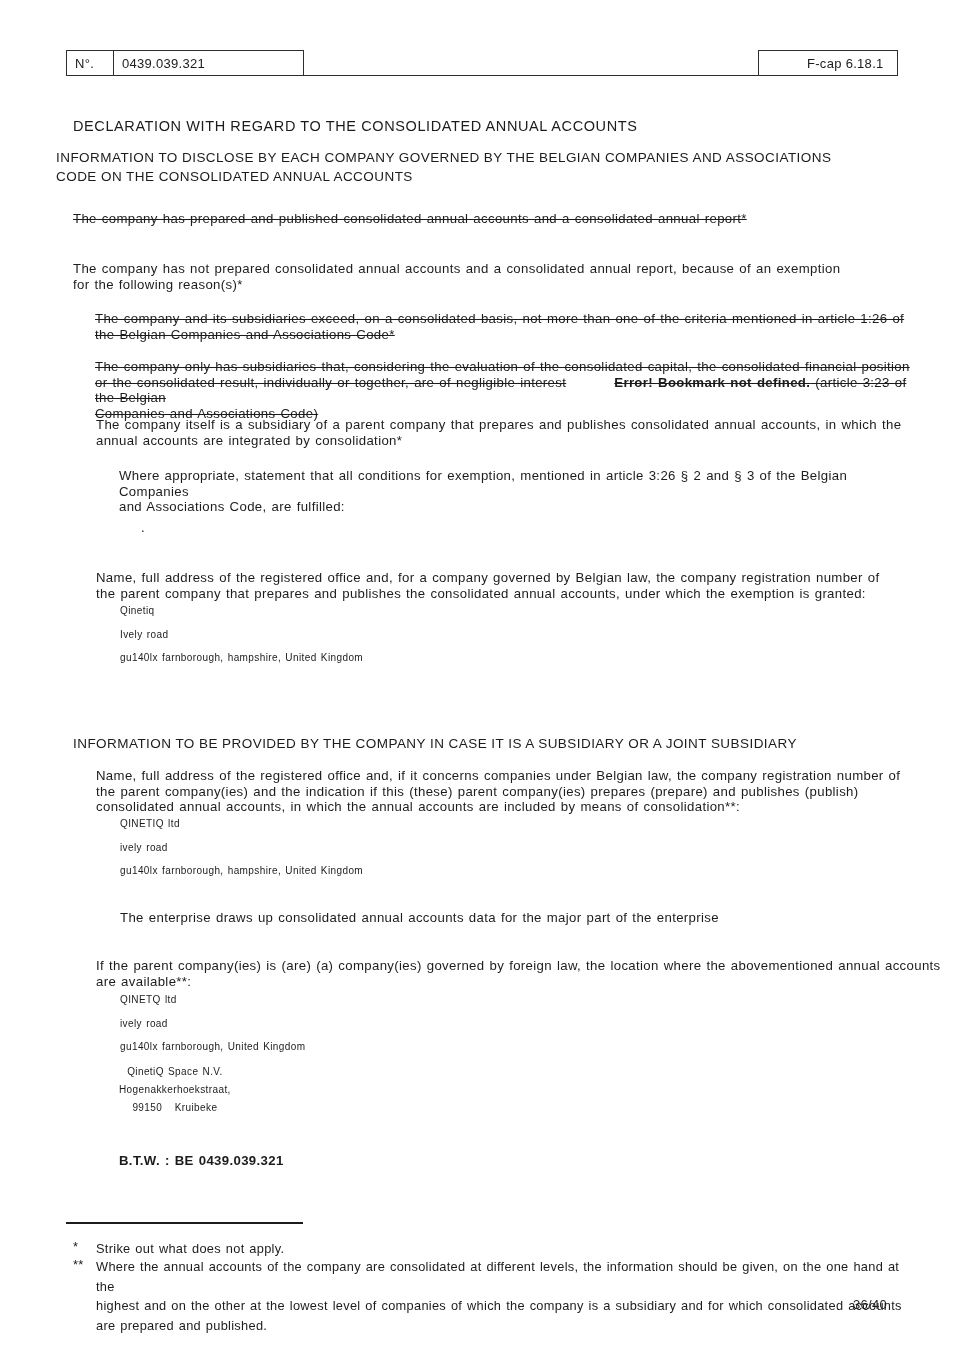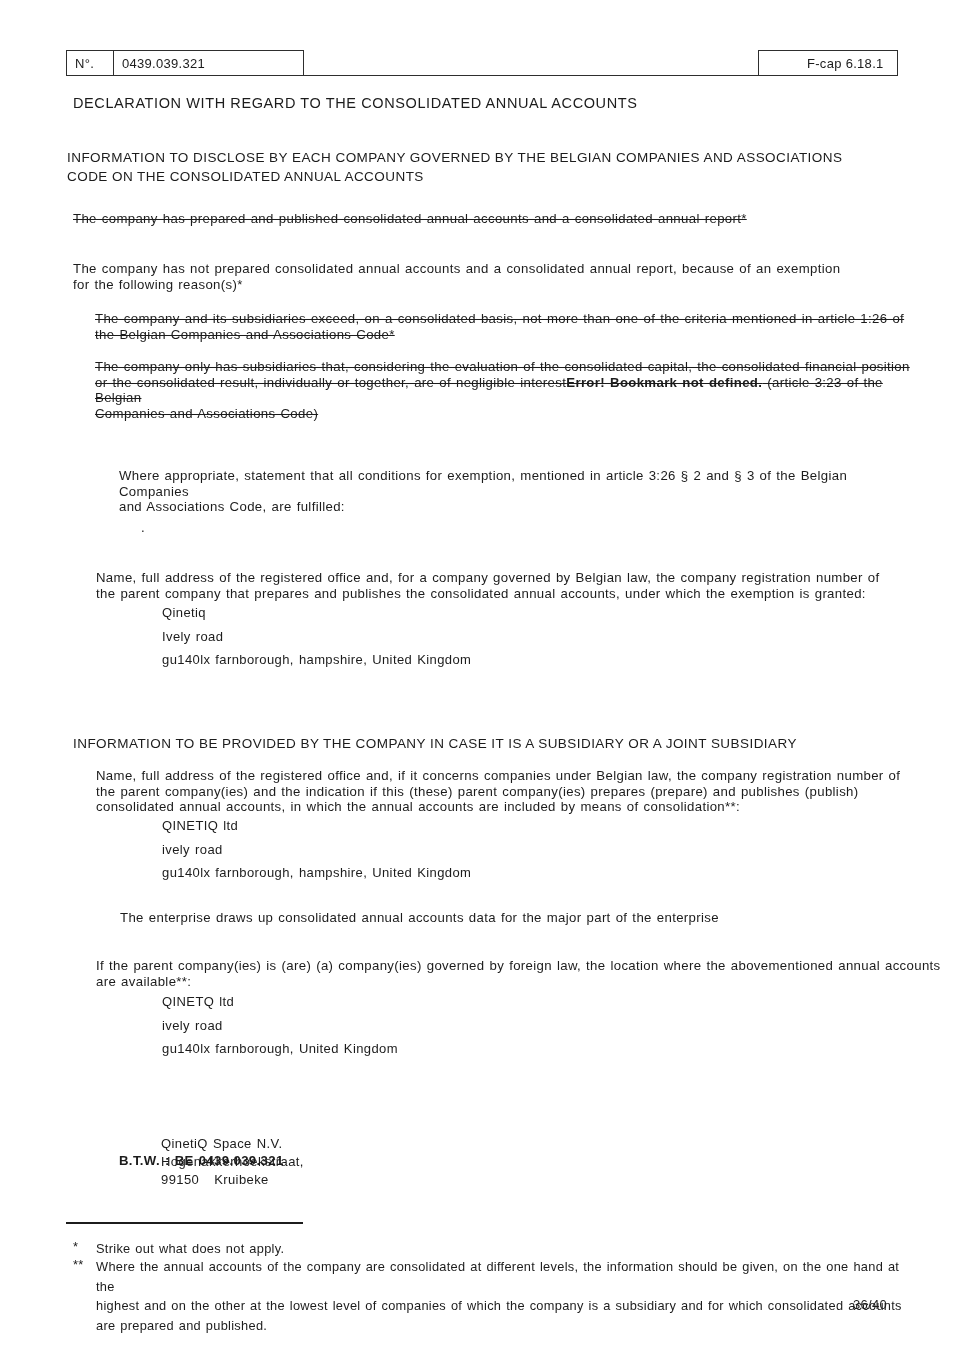--- a/index.html
+++ b/index.html
@@ -18,23 +18,23 @@
   .hdr .cell-no { width:48px; }
   .hdr .cell-num { width:190px; border-left:none;text-align:center; }
   .hdr .spacer { flex:1; border-bottom:1.4px solid #2e2e2e; }
   .hdr .cell-fcap { width:140px;padding-left:48px; }
 
   .h1 { font-size:14.5px; letter-spacing:0.6px; white-space:pre-line; }
   .h2 { font-size:13.5px; line-height:18.5px; letter-spacing:0.45px; white-space:pre-line; }
 
   .p  { font-size:13.2px; line-height:15.7px; letter-spacing:0.35px; word-spacing:1px; white-space:pre-line; }
   .strike { text-decoration:line-through; text-decoration-thickness:1px; }
-  .strike b { font-weight:bold; }
+  .strike b { font-weight:bold;padding-left:48px; }
 
-  .addr .line { font-size:13px; letter-spacing:0.4px; word-spacing:1px; white-space:pre; height:16px;margin-left:42px; }
+  .addr .line { font-size:10px; letter-spacing:0.4px; word-spacing:1px; white-space:pre; height:16px; }
   .addr .gap23 { margin-bottom:7.5px; }
   .addr .gap18 { margin-bottom:2px; }
 
   .fn-row { display:flex; }
   .fn-marker { width:23px; font-size:12.8px; letter-spacing:0.3px; flex:0 0 23px; }
   .fn-text { font-size:12.8px; line-height:19.5px; letter-spacing:0.3px; word-spacing:1px; white-space:pre-line; }
 
   .rule { border-top:2px solid #1c1c1c; width:237px; height:0; }
   .pagenum { font-size:13px; letter-spacing:0.3px; }
 </style>
@@ -49,37 +49,39 @@
     </div>
     <div class="cell cell-num">
       <span>0439.039.321</span>
     </div>
     <div class="spacer"></div>
     <div class="cell cell-fcap">
       <span>F-cap 6.18.1</span>
     </div>
   </div>
 
-  <div class="abs h1" style="top:95px; left:73px;">DECLARATION WITH REGARD TO THE CONSOLIDATED ANNUAL ACCOUNTS</div>
+  <div class="abs h1" style="top:118px; left:73px;">DECLARATION WITH REGARD TO THE CONSOLIDATED ANNUAL ACCOUNTS</div>
 
-  <div class="abs h2" style="top:149px; left:67px; width:830px;">INFORMATION TO DISCLOSE BY EACH COMPANY GOVERNED BY THE BELGIAN COMPANIES AND ASSOCIATIONS
+  <div class="abs h2" style="top:149px; left:56px; width:830px;">INFORMATION TO DISCLOSE BY EACH COMPANY GOVERNED BY THE BELGIAN COMPANIES AND ASSOCIATIONS
 CODE ON THE CONSOLIDATED ANNUAL ACCOUNTS</div>
 
   <div class="abs p" style="top:261px; left:73px; width:840px;">The company has not prepared consolidated annual accounts and a consolidated annual report, because of an exemption
 for the following reason(s)*</div>
 
   <div class="abs p strike" style="top:211px; left:73px; width:840px;">The company has prepared and published consolidated annual accounts and a consolidated annual report*</div>
 
   <div class="abs p strike" style="top:311px; left:95px; width:830px;">The company and its subsidiaries exceed, on a consolidated basis, not more than one of the criteria mentioned in article 1:26 of
 the Belgian Companies and Associations Code*</div>
 
   <div class="abs p strike" style="top:359px; left:95px; width:830px;"><span>The company only has subsidiaries that, considering the evaluation of the consolidated capital, the consolidated financial position
 or the consolidated result, individually or together, are of negligible interest</span><b>Error! Bookmark not defined.</b><span> (article 3:23 of the Belgian
 Companies and Associations Code)</span></div>
 
+  <div class="abs p" style="top:417px; left:96px; width:830px;">The company itself is a subsidiary of a parent company that prepares and publishes consolidated annual accounts, in which the
+annual accounts are integrated by consolidation*</div>
 
   <div class="abs p" style="top:468px; left:119px; width:800px;">Where appropriate, statement that all conditions for exemption, mentioned in article 3:26 § 2 and § 3 of the Belgian Companies
 and Associations Code, are fulfilled:</div>
 
   <div class="abs p" style="top:520px; left:141px;">.</div>
 
   <div class="abs p" style="top:570px; left:96px; width:830px;">Name, full address of the registered office and, for a company governed by Belgian law, the company registration number of
 the parent company that prepares and publishes the consolidated annual accounts, under which the exemption is granted:</div>
 
   <div class="abs addr" style="top:605px; left:120px;">
@@ -104,21 +106,21 @@
 
   <div class="abs p" style="top:958px; left:96px; width:845px;">If the parent company(ies) is (are) (a) company(ies) governed by foreign law, the location where the abovementioned annual accounts
 are available**:</div>
 
   <div class="abs addr" style="top:994px; left:120px;">
     <div class="line gap23">QINETQ ltd</div>
     <div class="line gap23">ively road</div>
     <div class="line">gu140lx farnborough, United Kingdom</div>
   </div>
 
-  <div class="abs addr" style="top:1136px; left:119px;">
+  <div class="abs addr" style="top:1066px; left:119px;text-align:center;">
     <div class="line gap18">QinetiQ Space N.V.</div>
     <div class="line gap18">Hogenakkerhoekstraat,</div>
     <div class="line">99150   Kruibeke</div>
   </div>
 
   <div class="abs p" style="top:1153px; left:119px;font-weight:bold;">B.T.W. : BE 0439.039.321</div>
 
   <div class="abs rule" style="top:1222px; left:66px;"></div>
 
   <div class="abs fn-row" style="top:1239px; left:73px; width:840px;">

